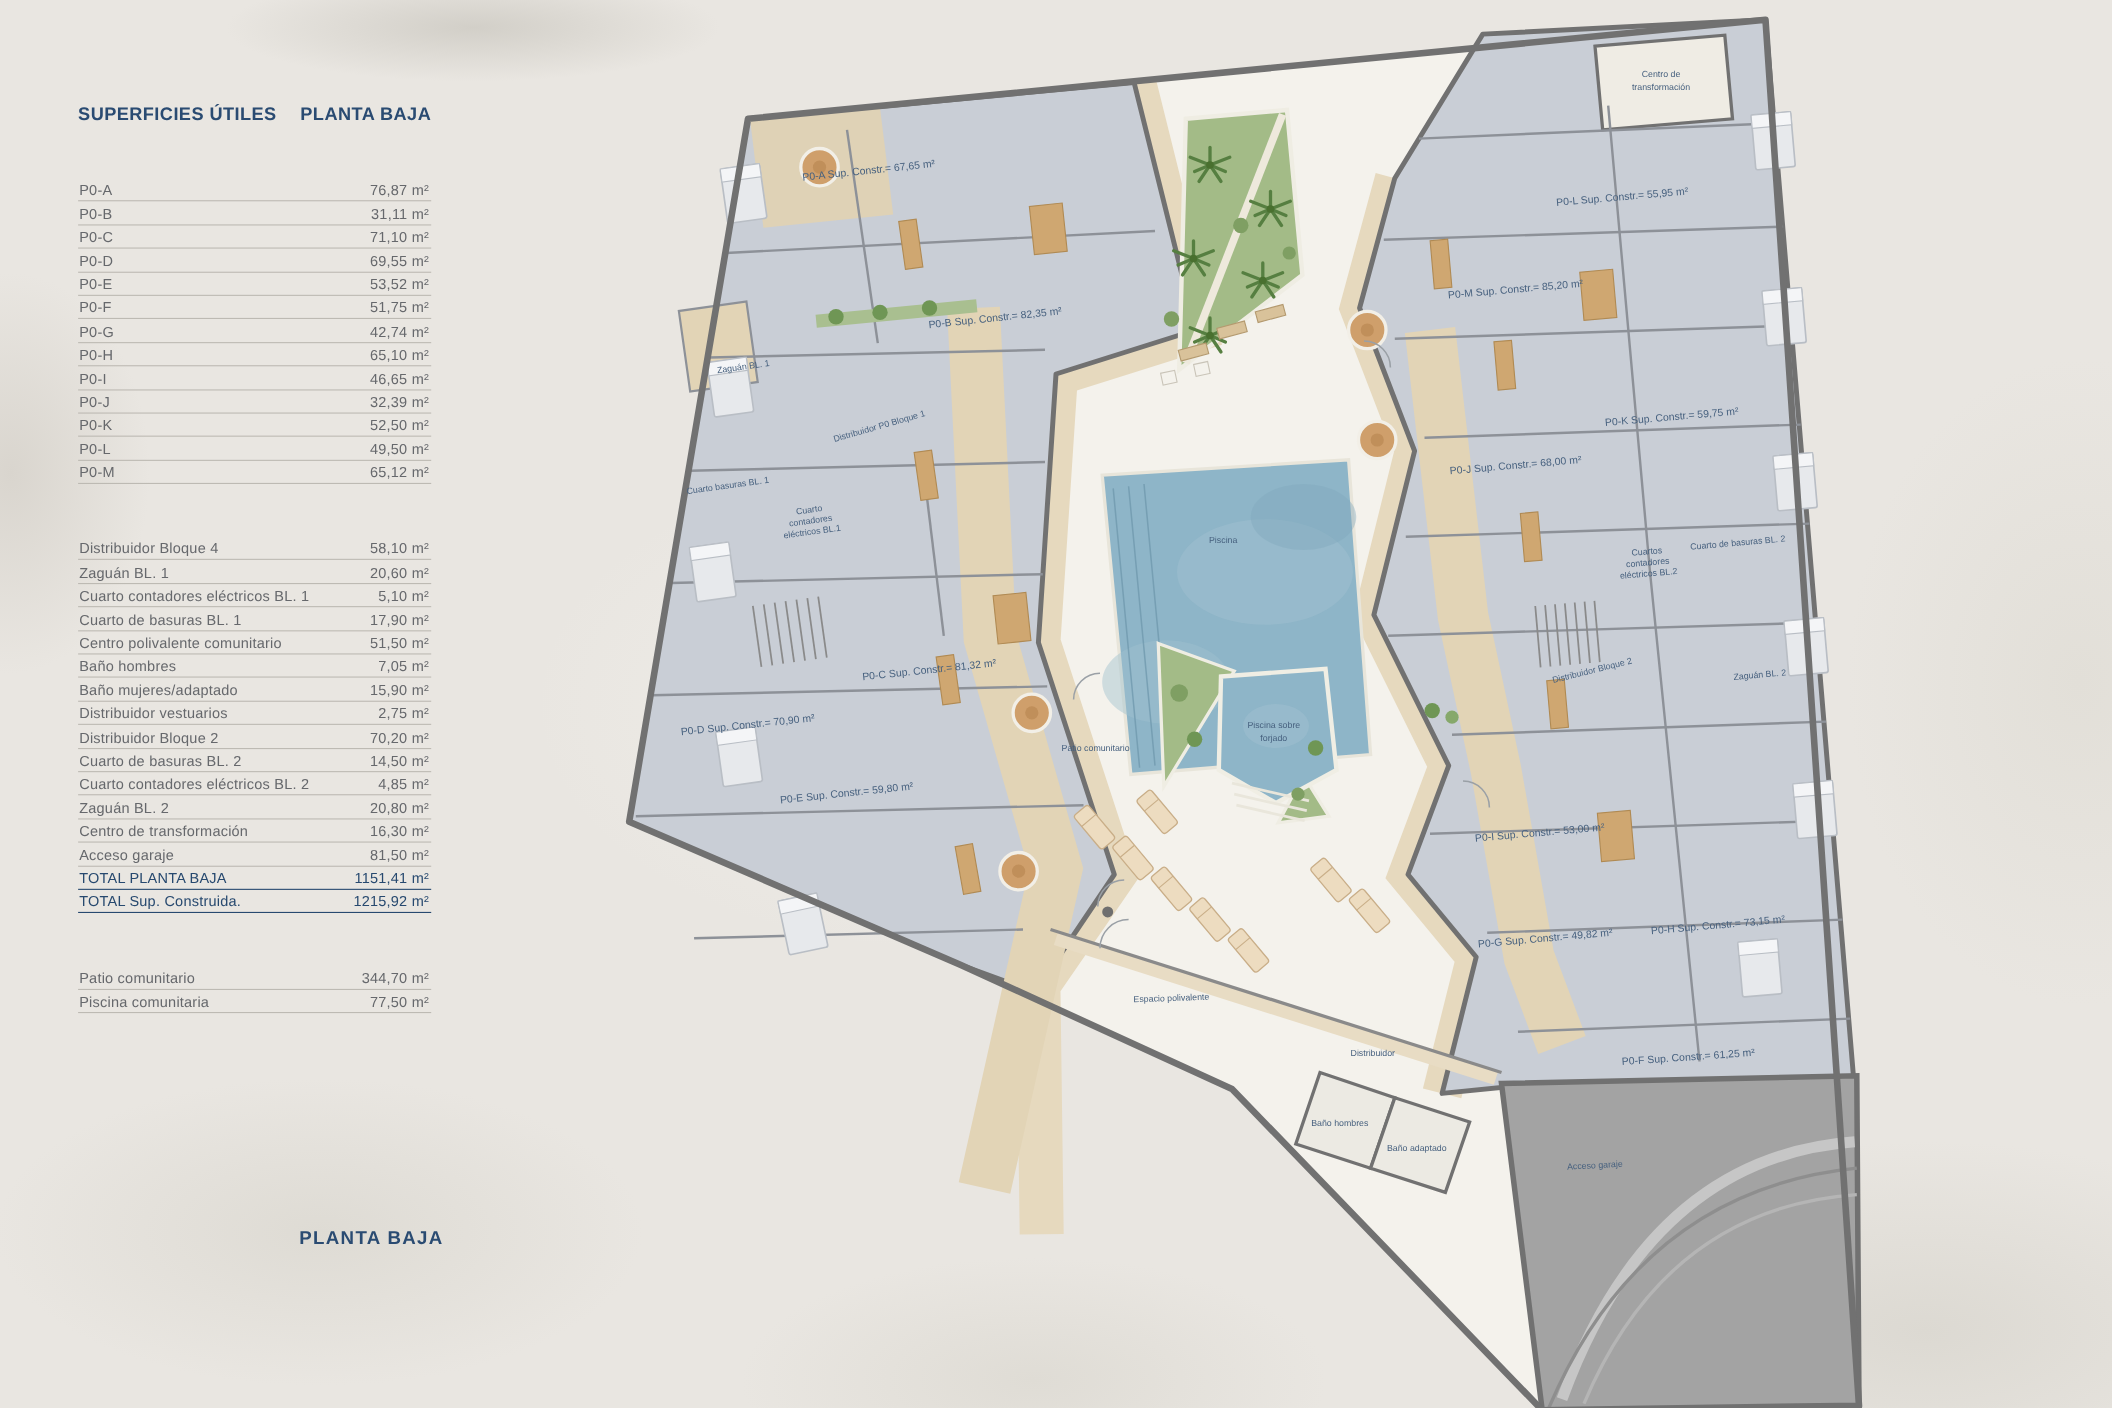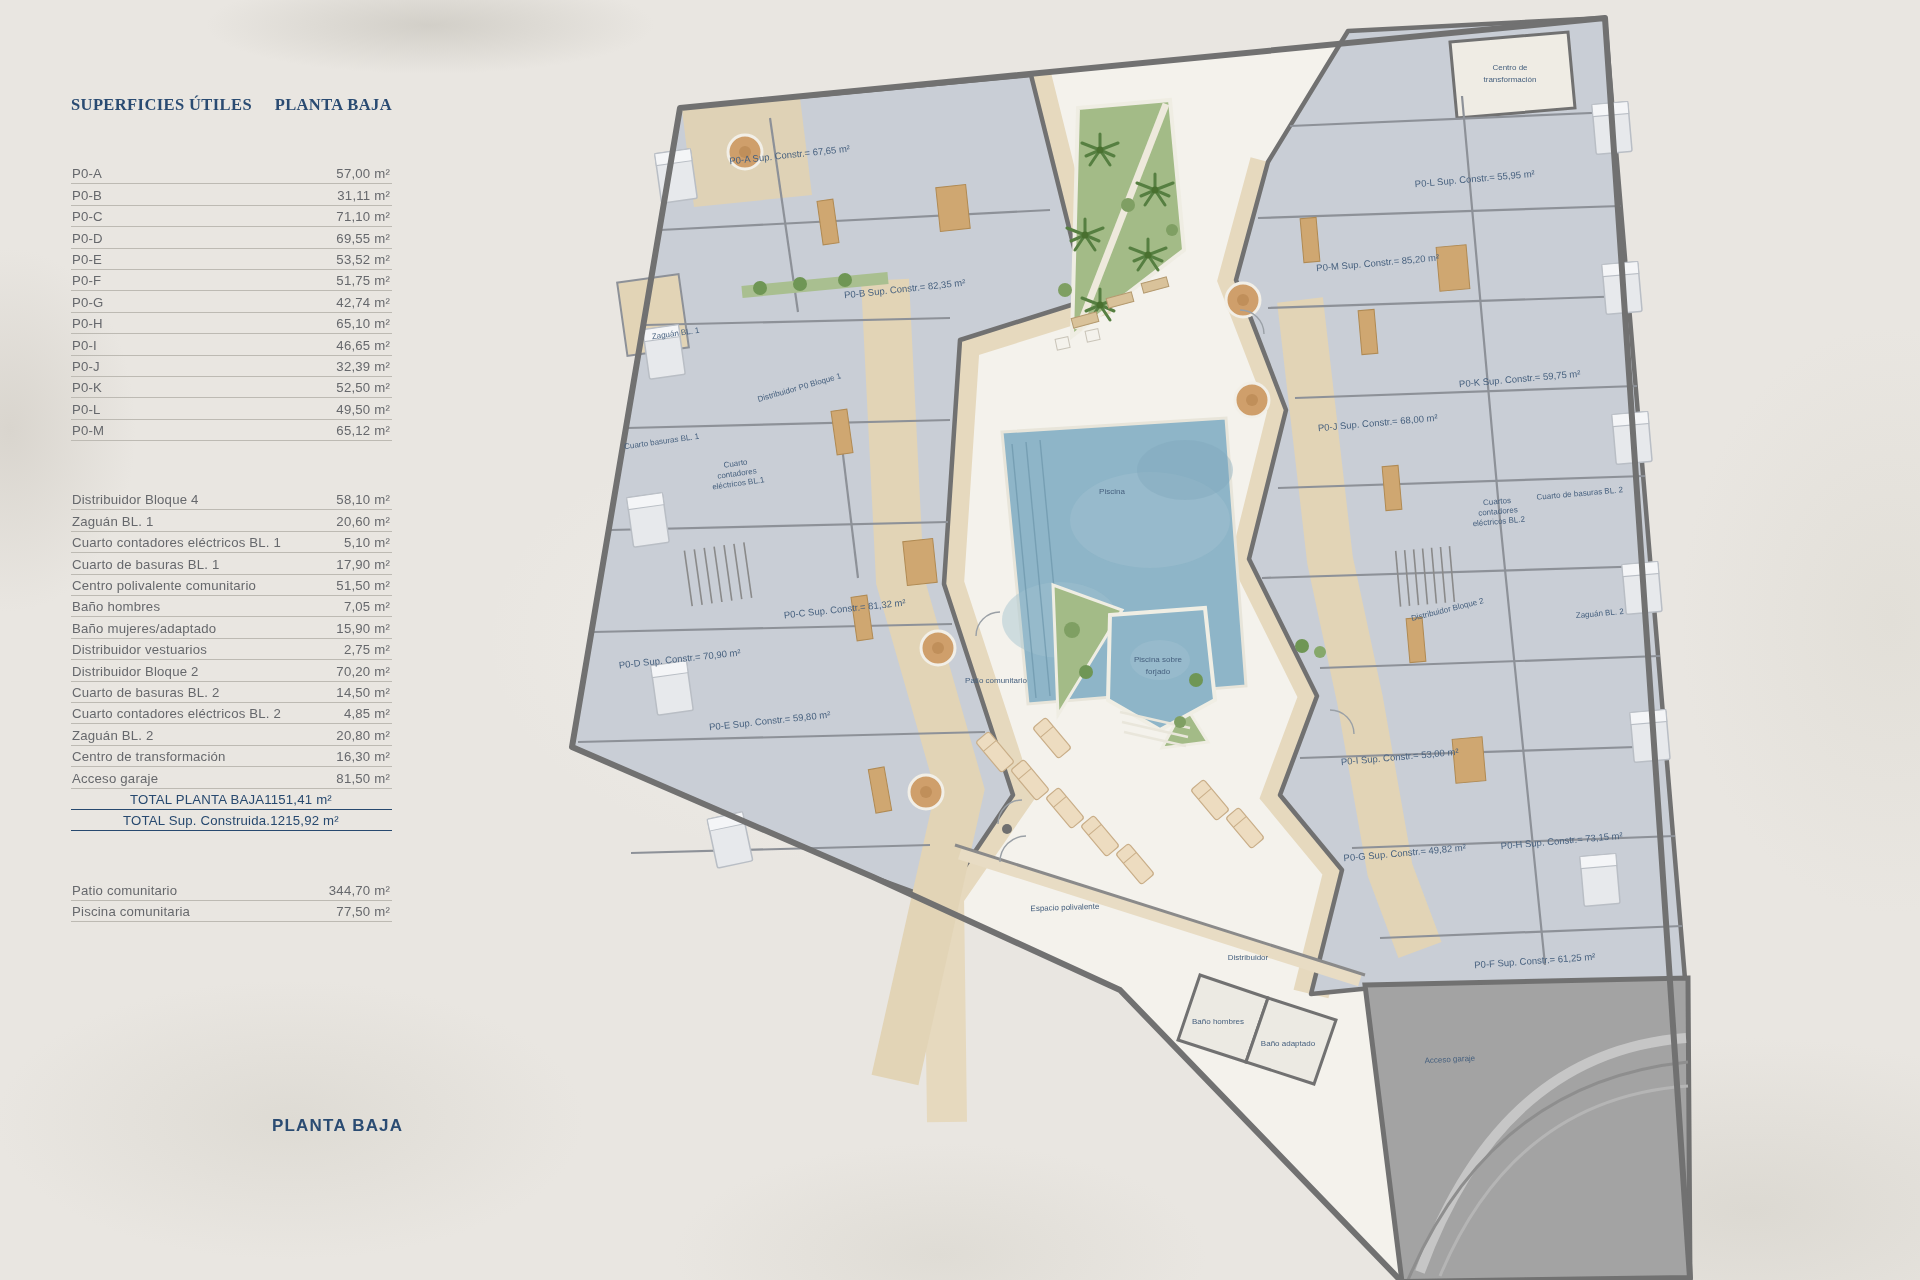--- a/index.html
+++ b/index.html
@@ -14,46 +14,46 @@
       radial-gradient(ellipse 320px 70px at 430px 25px, #d2cfc8 0%, rgba(210,207,200,0) 70%),
       radial-gradient(ellipse 180px 260px at 10px 430px, #d9d5ce 0%, rgba(217,213,206,0) 70%),
       radial-gradient(ellipse 420px 200px at 290px 1120px, #dedbd4 0%, rgba(222,219,212,0) 70%),
       radial-gradient(ellipse 520px 240px at 1750px 1210px, #dcd9d2 0%, rgba(220,217,210,0) 72%),
       radial-gradient(ellipse 380px 160px at 940px 1255px, #dfdcd5 0%, rgba(223,220,213,0) 70%),
       radial-gradient(ellipse 300px 420px at 1890px 620px, #e2dfd8 0%, rgba(226,223,216,0) 70%),
       radial-gradient(ellipse 500px 300px at 860px 640px, #f0eee9 0%, rgba(240,238,233,0) 75%);
   }
   .legend{position:absolute;left:71px;top:95px;width:321px;z-index:3;}
   .legend-head{display:flex;justify-content:space-between;align-items:baseline;
-    color:#2a4b72;font-size:16.5px;font-weight:bold;letter-spacing:.4px;margin-bottom:15px;font-family:Liberation Serif, serif;}
+    color:#2a4b72;font-size:16.5px;font-weight:bold;letter-spacing:.4px;margin-bottom:15px;}
   .rows{margin-bottom:29px;margin-top:48px;}
   .rows.last{margin-bottom:0;}
   .row{display:flex;justify-content:space-between;align-items:flex-end;
     height:21.4px;border-bottom:1px solid #bdbab3;box-sizing:border-box;
     font-size:13.2px;color:#66686c;padding:0 2px 2px 1px;letter-spacing:.2px;}
-  .row.total{color:#27496f;border-bottom:1.6px solid #27496f;justify-content:center;}
+  .row.total{color:#27496f;border-bottom:1.6px solid #27496f;}
   .footer-title{position:absolute;left:272px;top:1116px;z-index:3;
     color:#2a4b72;font-size:17px;font-weight:bold;letter-spacing:1.2px;}
   svg.plan{position:absolute;inset:0;z-index:2;}
   .plab{font-size:9.5px;fill:#47617f;}
   .plab.sm{font-size:8px;}
   .plab.mid{text-anchor:middle;}
 </style>
 </head>
 <body>
 
 <aside class="legend">
   <div class="legend-head">
     <span>SUPERFICIES ÚTILES</span>
     <span>PLANTA BAJA</span>
   </div>
   <div class="rows" id="unit-rows">
       <div class="row">
         <span class="lab">P0-A</span>
-        <span class="val">57,00 m²</span>
+        <span class="val">76,87 m²</span>
       </div>
       <div class="row">
         <span class="lab">P0-B</span>
         <span class="val">31,11 m²</span>
       </div>
       <div class="row">
         <span class="lab">P0-C</span>
         <span class="val">71,10 m²</span>
       </div>
       <div class="row">

